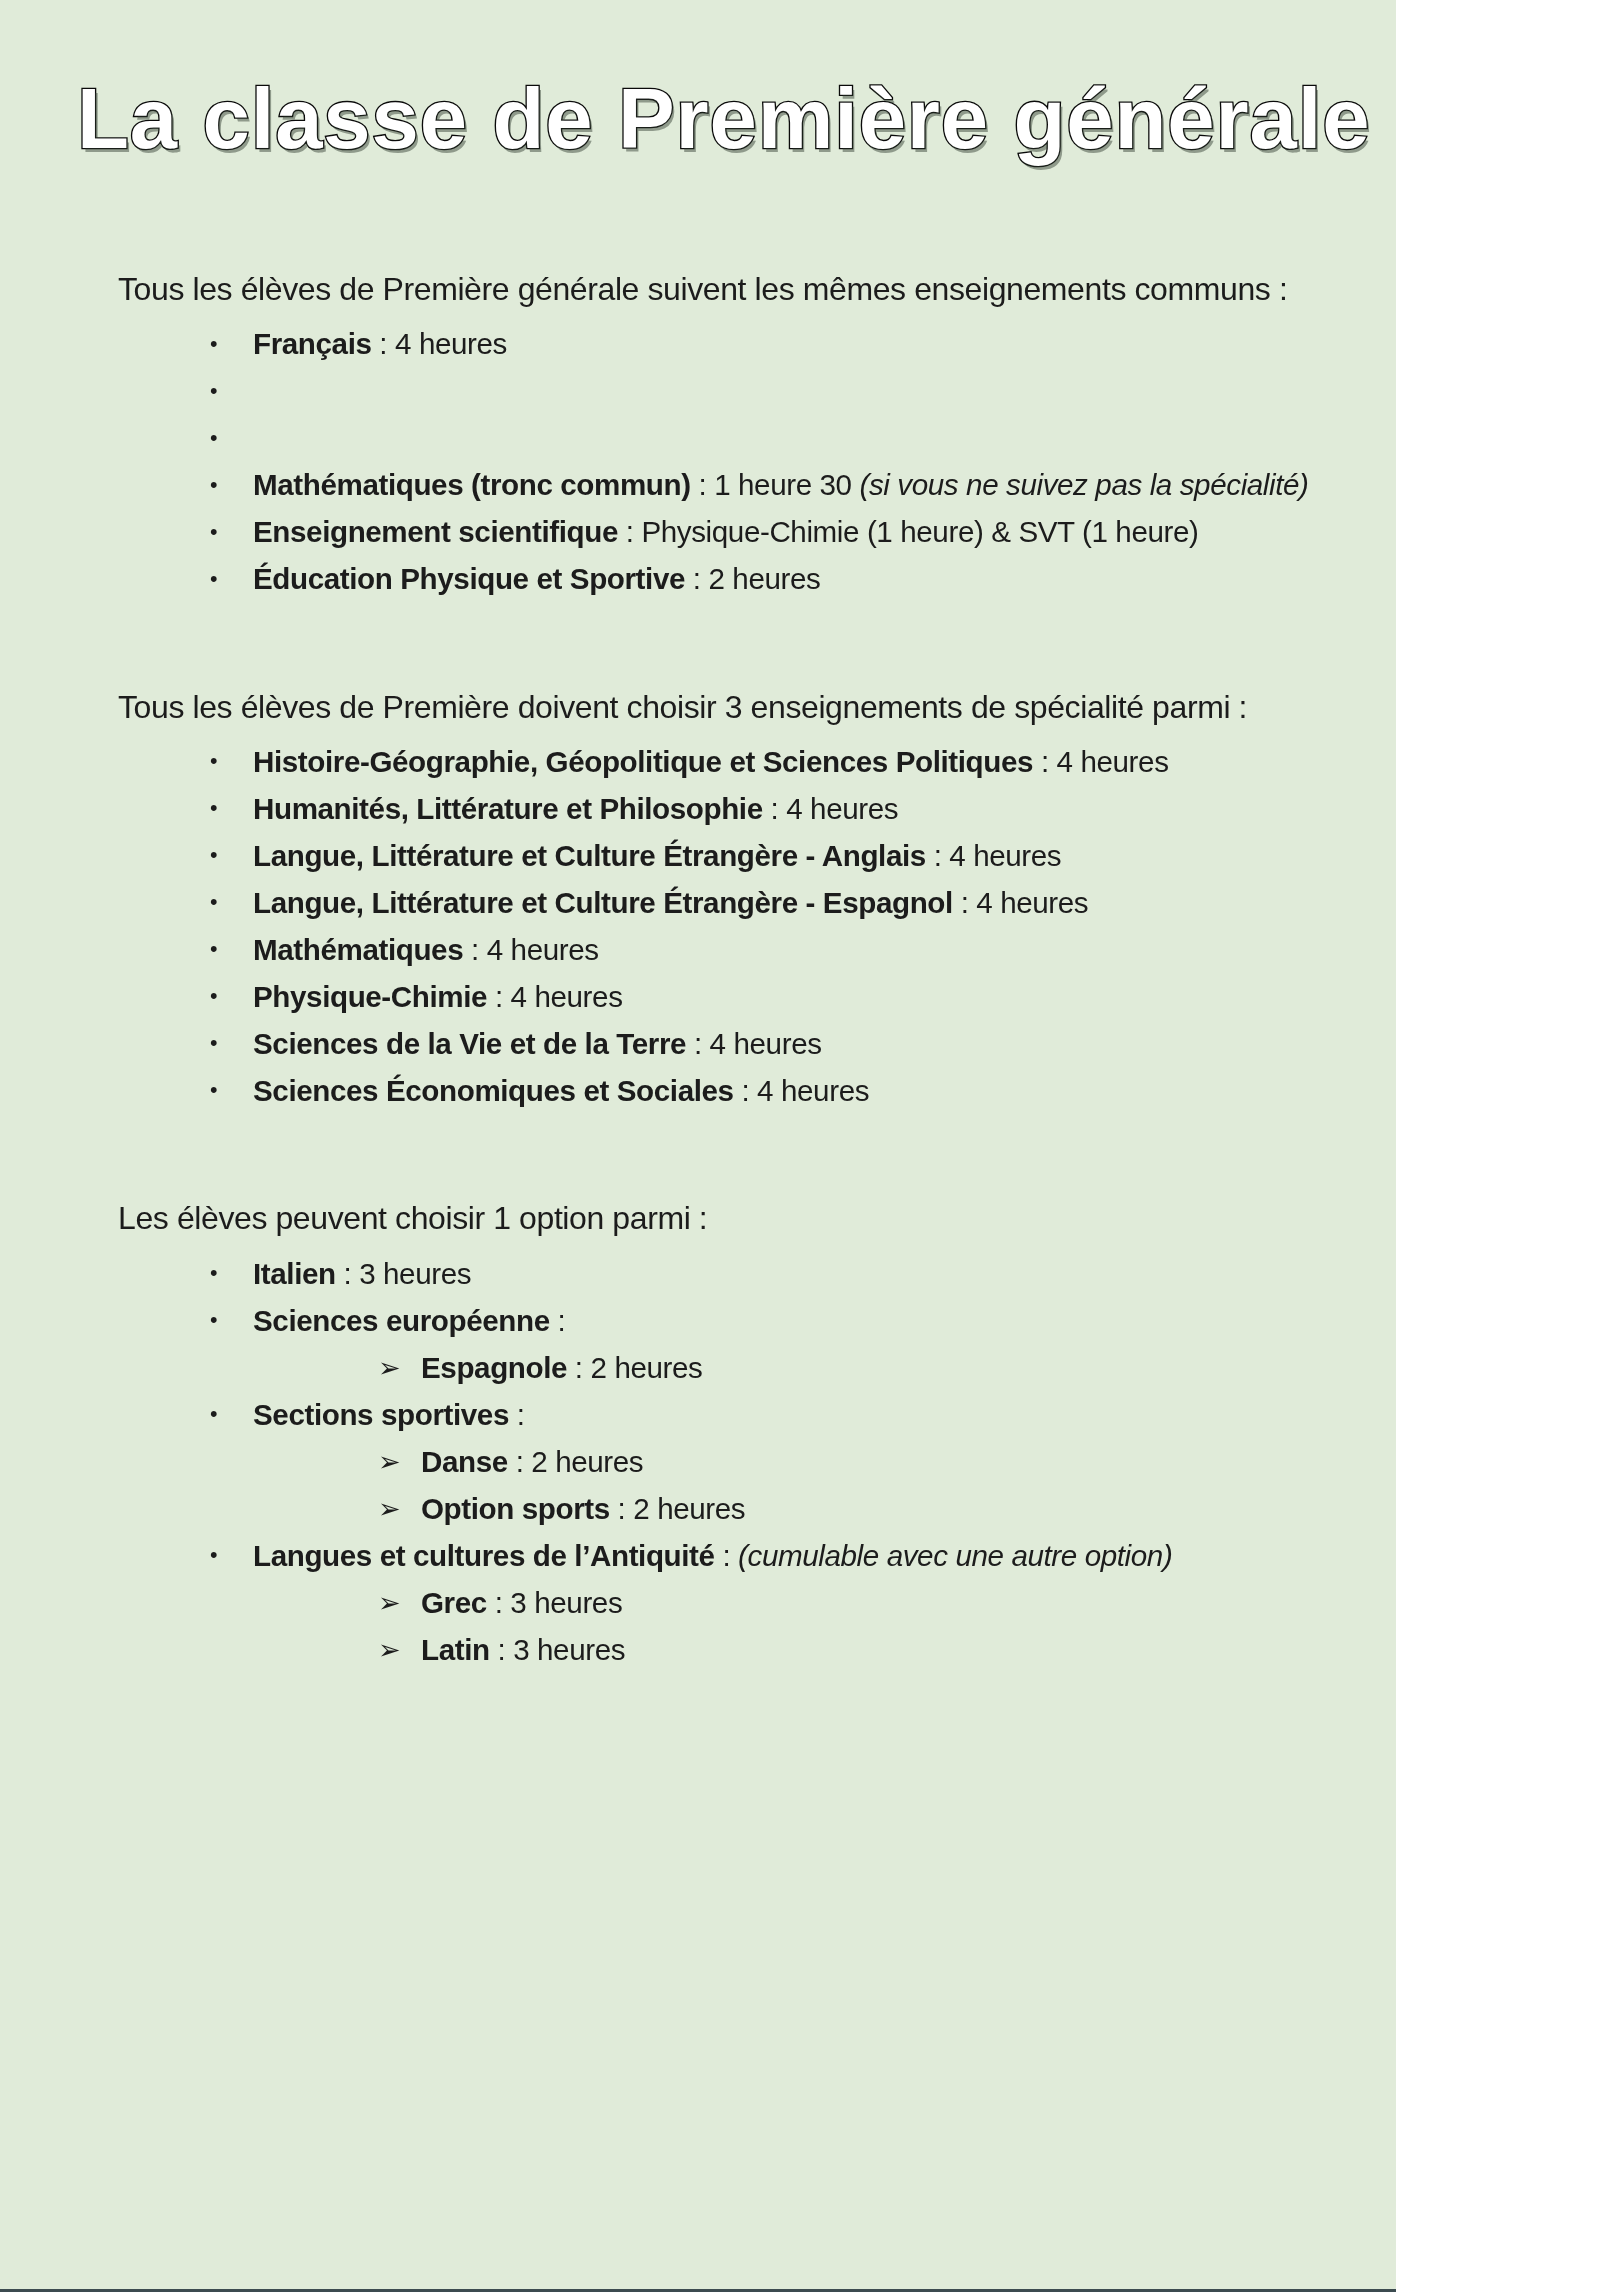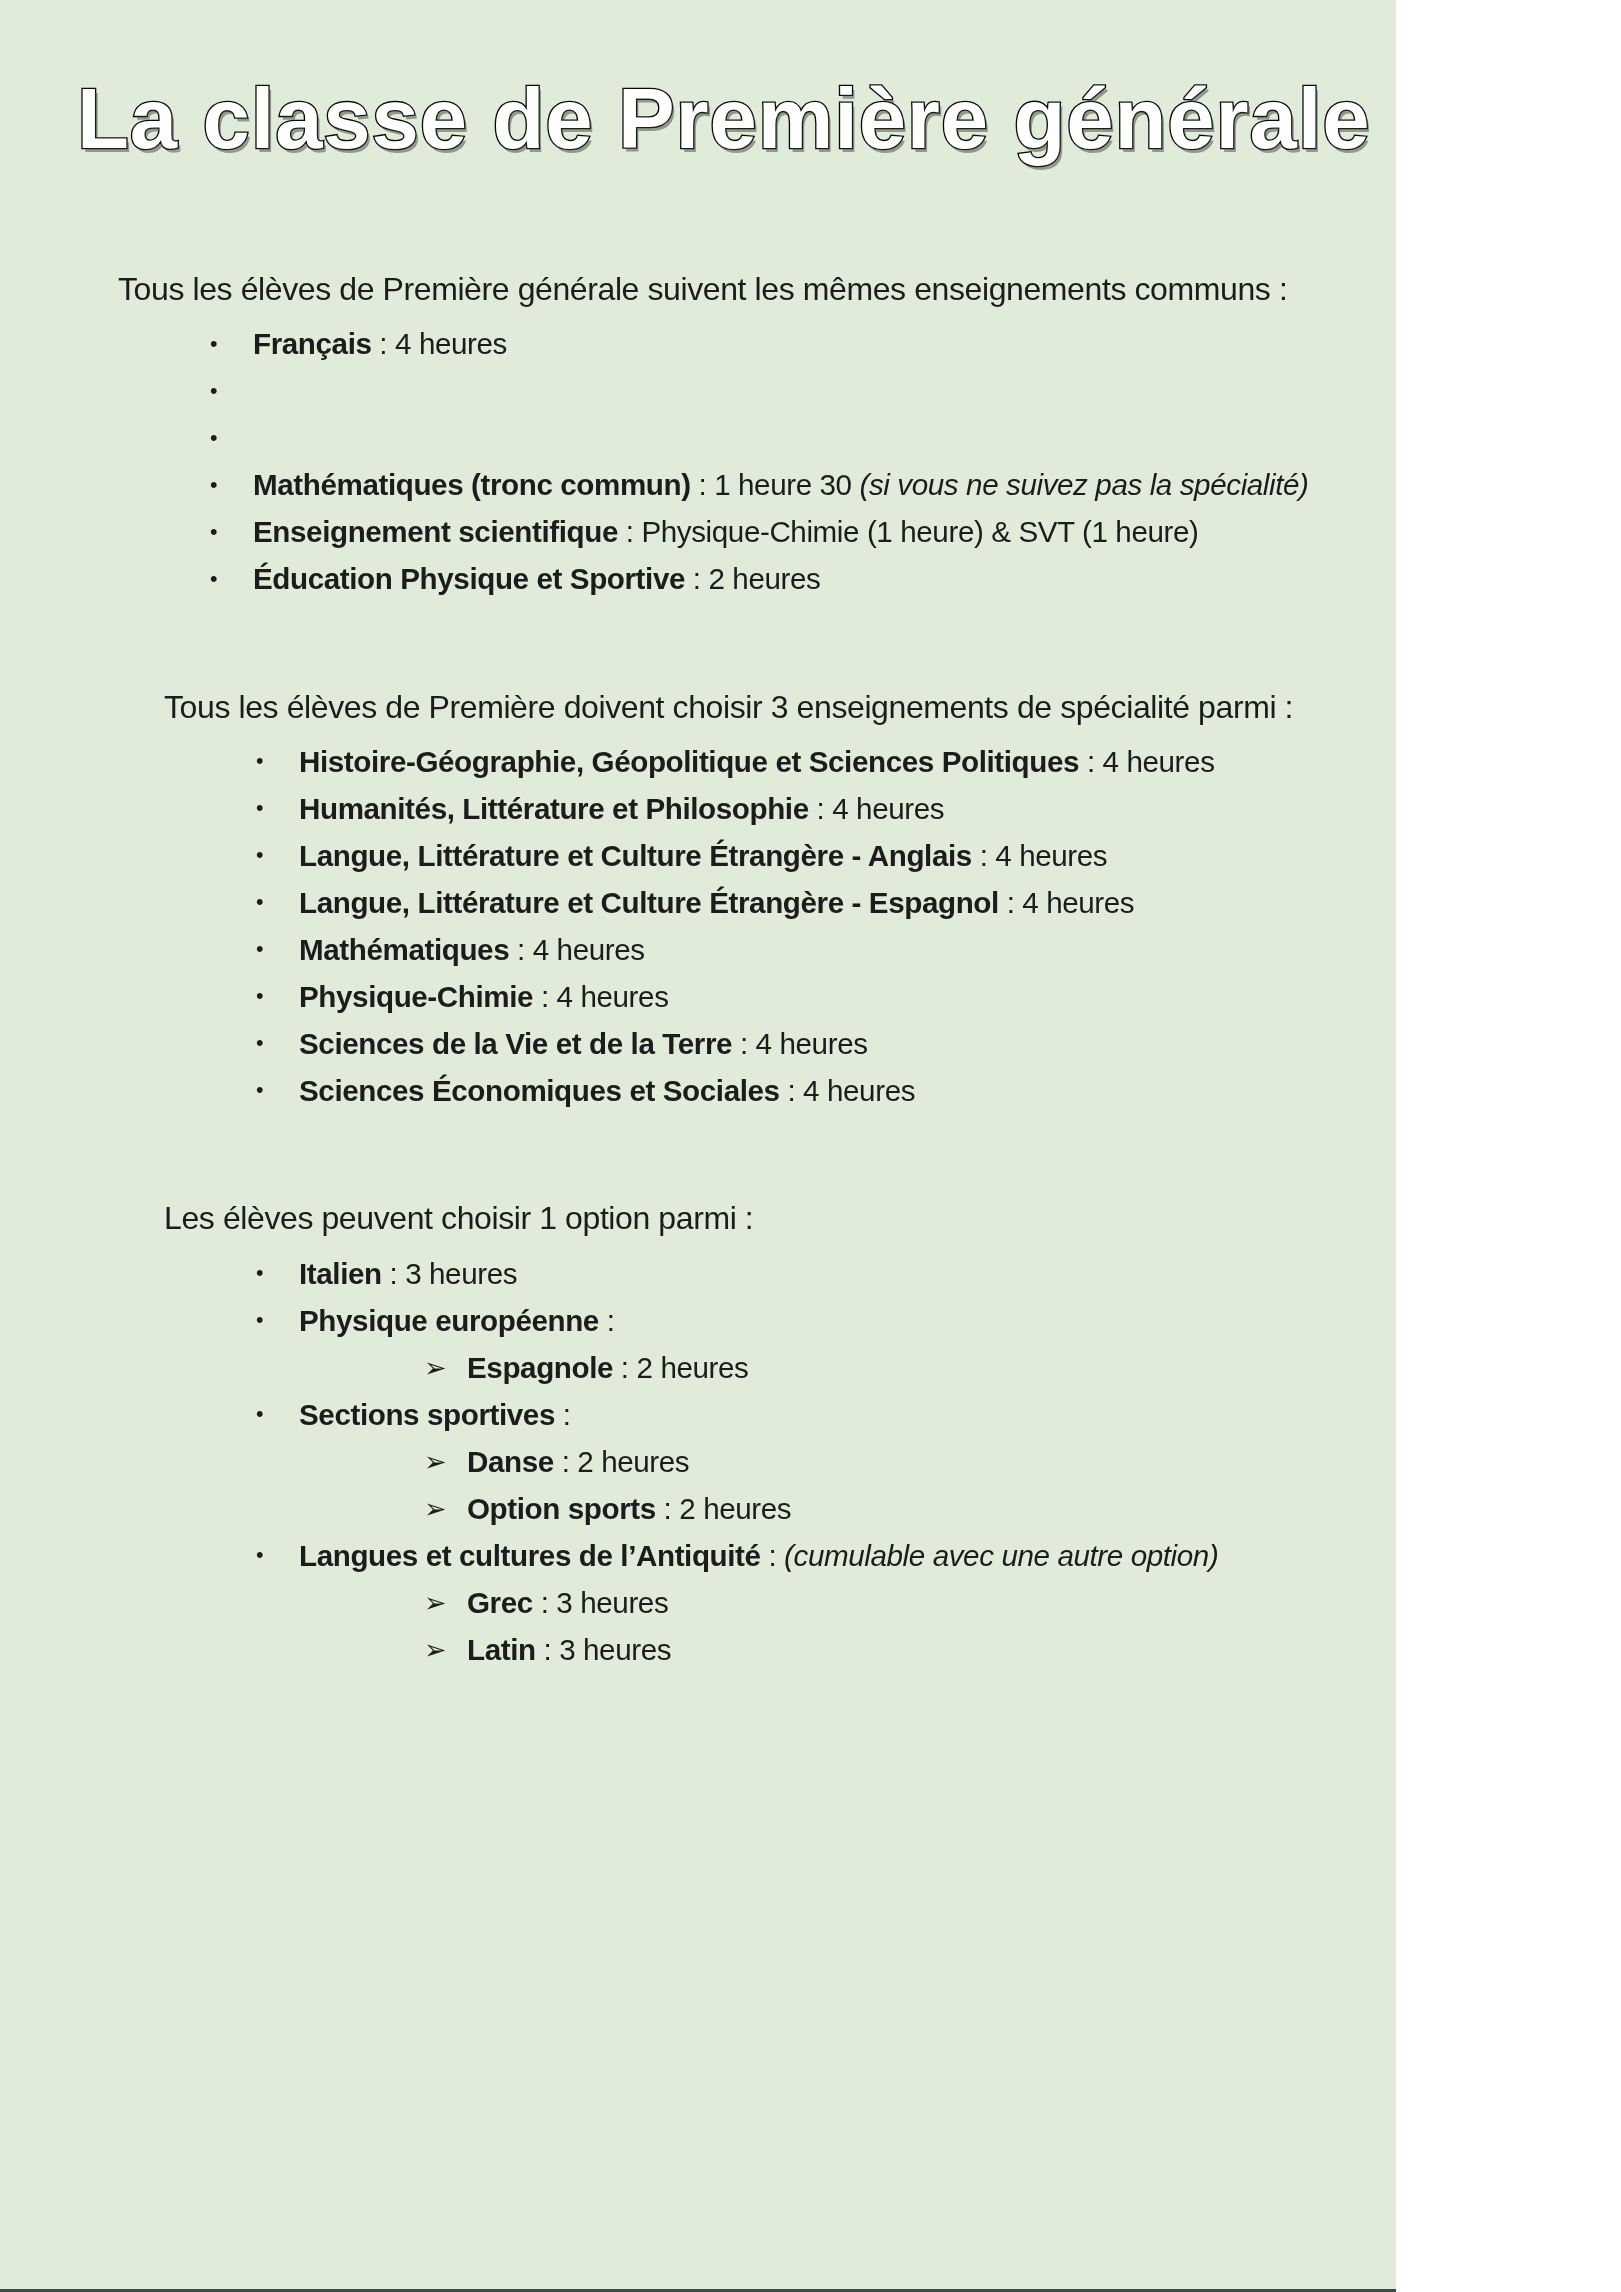--- a/index.html
+++ b/index.html
@@ -30,21 +30,21 @@
     white-space: nowrap;
   }
 
   #sections {
     position: absolute;
     top: 269px;
     left: 0;
     right: 0;
   }
 
-  .sec + .sec { margin-top: 84px; padding-left: 46px; }
+  .sec + .sec { margin-top: 84px; }
 
   .sec .intro {
     margin: 0 0 10.7px 118px;
     font-size: 32px;
     line-height: 41px;
     letter-spacing: -0.4px;
     white-space: nowrap;
   }
 
   .sec ul { list-style: none; margin: 0; padding: 0; }
@@ -147,21 +147,21 @@
       </section>
       <section class="sec">
         <p class="intro">Les élèves peuvent choisir 1 option parmi :</p>
         <ul>
           <li class="lv1">
             <span class="bullet">•</span>
             <span class="txt"><span class="seg-bold">Italien</span><span class="seg-regular"> : 3 heures</span></span>
           </li>
           <li class="lv1">
             <span class="bullet">•</span>
-            <span class="txt"><span class="seg-bold">Physique européenne</span><span class="seg-regular"> :</span></span>
+            <span class="txt"><span class="seg-bold">Sciences européenne</span><span class="seg-regular"> :</span></span>
           </li>
           <li class="lv2">
             <span class="bullet">➢</span>
             <span class="txt"><span class="seg-bold">Espagnole</span><span class="seg-regular"> : 2 heures</span></span>
           </li>
           <li class="lv1">
             <span class="bullet">•</span>
             <span class="txt"><span class="seg-bold">Sections sportives</span><span class="seg-regular"> :</span></span>
           </li>
           <li class="lv2">

